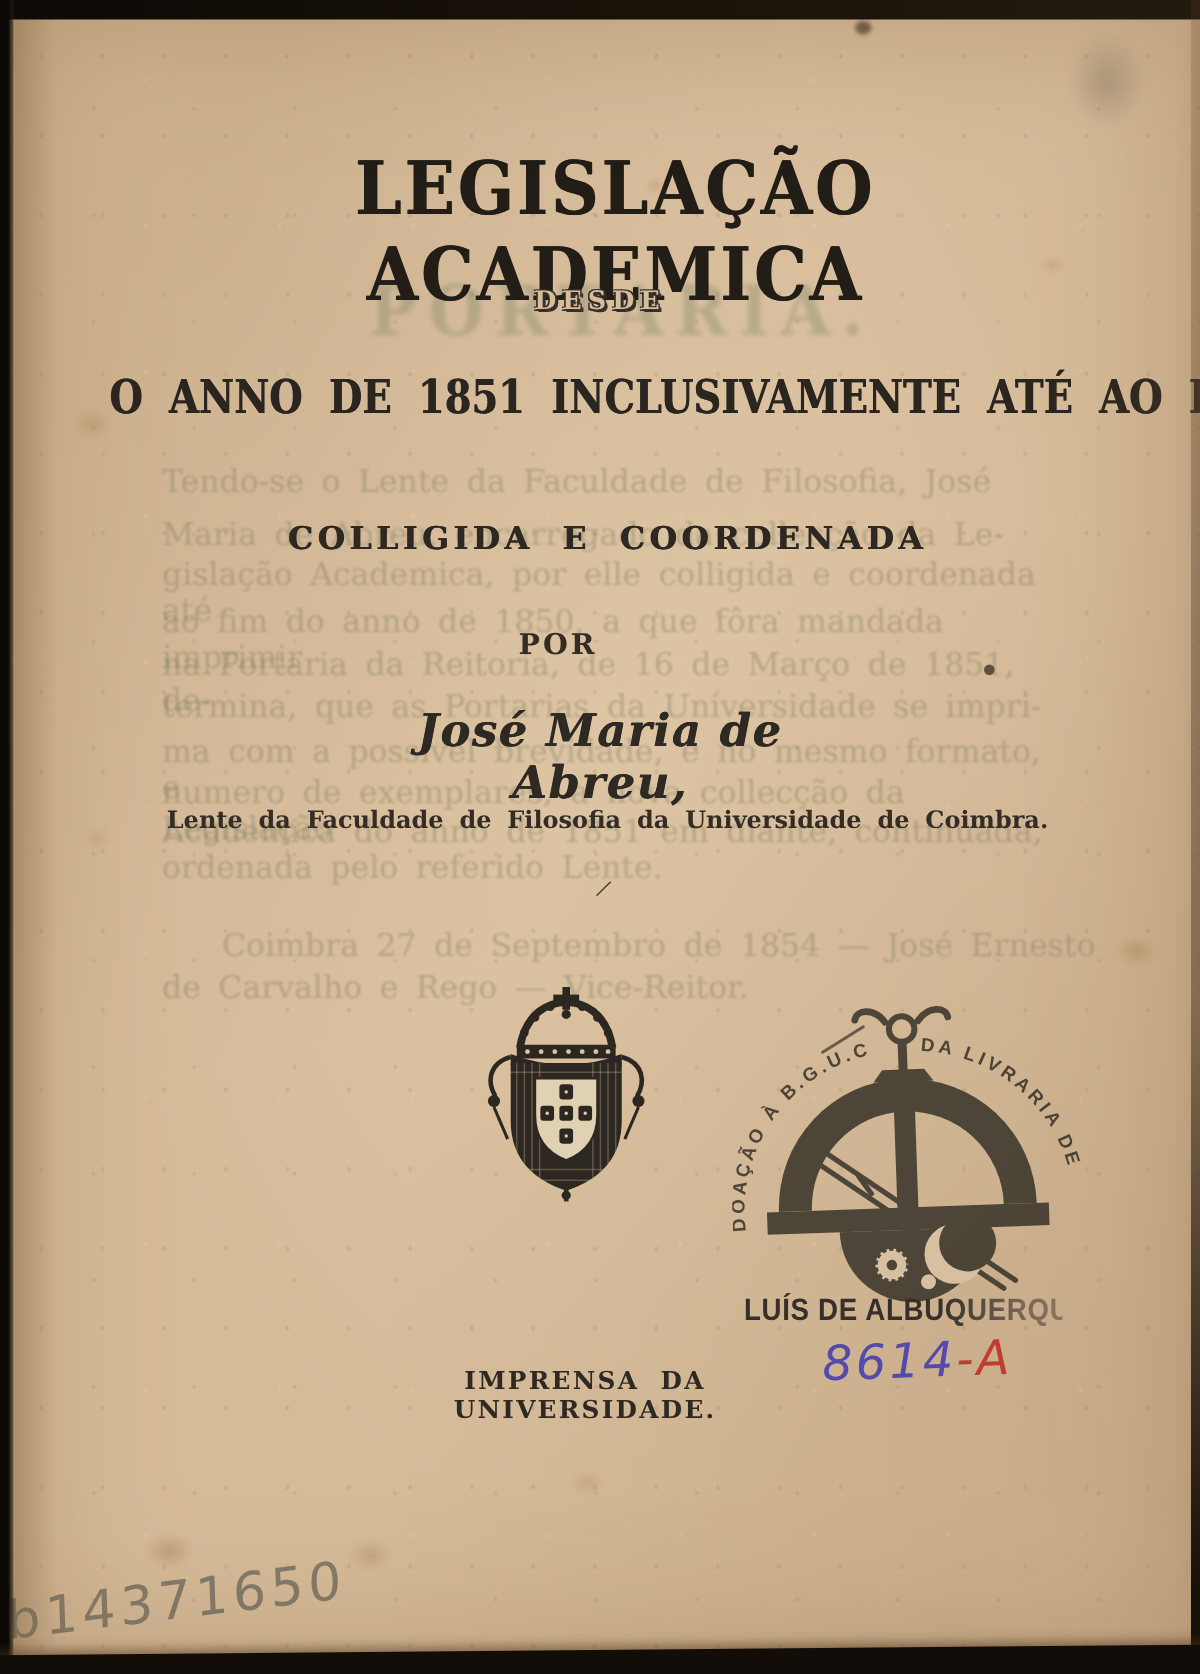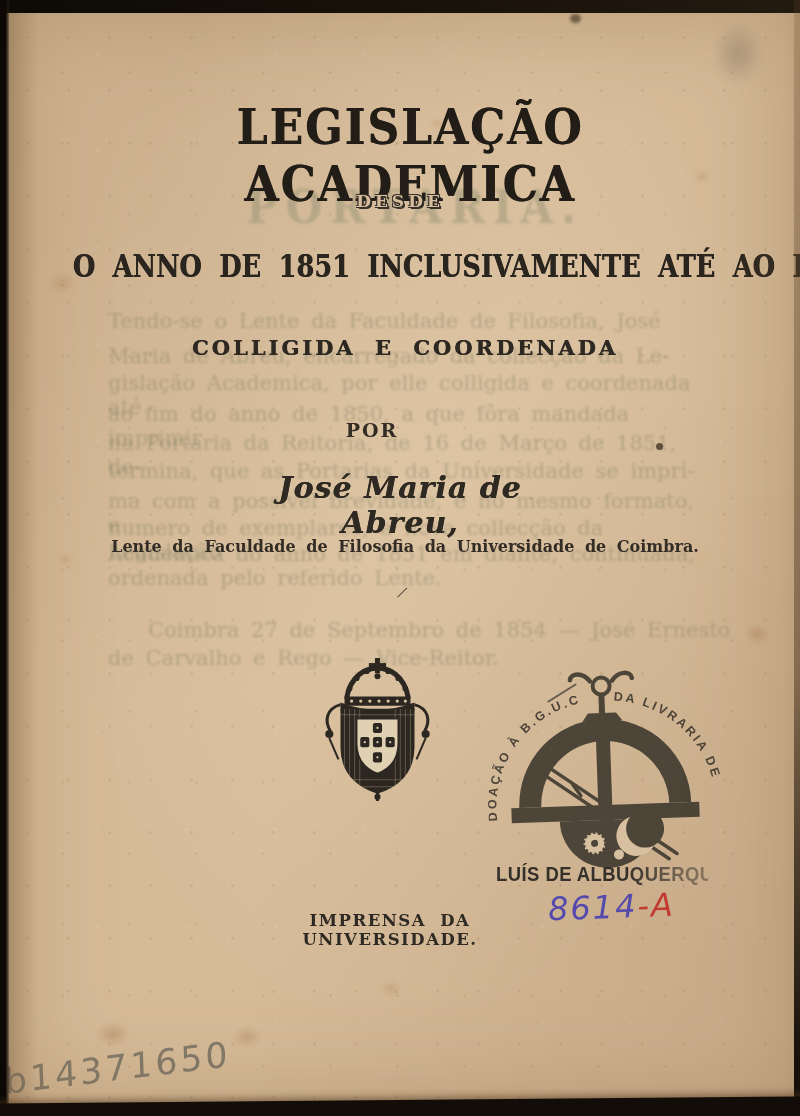--- a/index.html
+++ b/index.html
@@ -21,21 +21,21 @@
   .vignette{left:0;top:0;right:0;bottom:0;z-index:9;pointer-events:none;
     box-shadow:inset 0 0 95px 18px rgba(125,92,52,0.30), inset 0 0 16px rgba(110,80,45,0.22);}
   
   .ink{color:#2b2620;z-index:4;}
   .title{font-size:44px;font-weight:bold;letter-spacing:2px;word-spacing:16px;color:#221d17;
     transform:scaleY(1.12);transform-origin:top;text-shadow:0.6px 0 0 #221d17;}
   .desde{font-size:17px;font-weight:bold;letter-spacing:4px;color:#d8bd9c;
     text-shadow:-1px -1px 0 #36302a,1px -1px 0 #36302a,-1px 1px 0 #36302a,1px 1px 0 #36302a,2px 2px 0 #36302a;}
   .subtitle{font-size:27px;font-weight:bold;color:#2a251f;white-space:nowrap;
     transform:scale(0.95,1.15);transform-origin:center top;word-spacing:9px;text-shadow:0.4px 0 0 #2a251f;}
-  .colligida{font-size:21px;font-weight:bold;letter-spacing:3px;word-spacing:9px;color:#2d2822;text-shadow:0.4px 0 0 #2d2822;}
+  .colligida{font-size:21px;font-weight:bold;letter-spacing:3px;word-spacing:9px;color:#2d2822;text-shadow:0.4px 0 0 #2d2822;margin-top:11px;}
   .por{font-size:19px;font-weight:bold;letter-spacing:2px;color:#332d26;}
   .author{font-size:30px;font-weight:bold;font-style:italic;color:#2e2922;letter-spacing:1px;text-shadow:0.3px 0 0 #2e2922;}
   .lente{font-size:16px;font-weight:bold;color:#332d26;word-spacing:5px;}
   .city{font-size:23px;font-weight:bold;letter-spacing:3px;color:#292420;text-shadow:0.4px 0 0 #292420;}
   .publisher{font-size:16.5px;font-weight:bold;letter-spacing:1.5px;word-spacing:7px;color:#2e2923;}
   .year{font-size:27px;font-weight:bold;letter-spacing:4px;color:#292420;text-shadow:0.5px 0 0 #292420;}
   .center{text-align:center;}
   
   .ghost{color:rgba(125,126,96,0.40);z-index:1;filter:blur(0.8px);font-size:21px;word-spacing:5px;}
   .ghost-head{font-size:42px;font-weight:bold;letter-spacing:8px;color:rgba(138,140,110,0.42);filter:blur(1.3px);transform:scaleY(1.1);}

